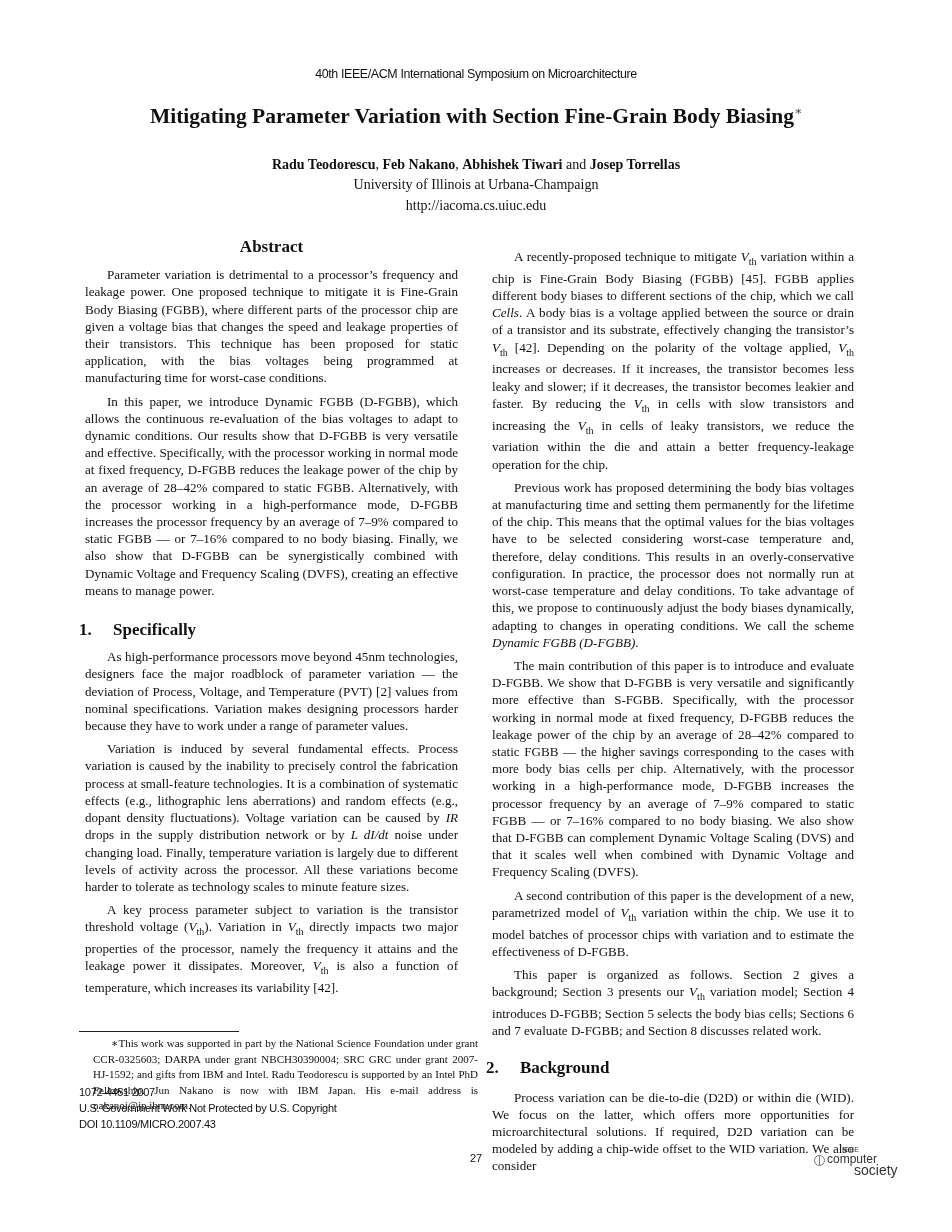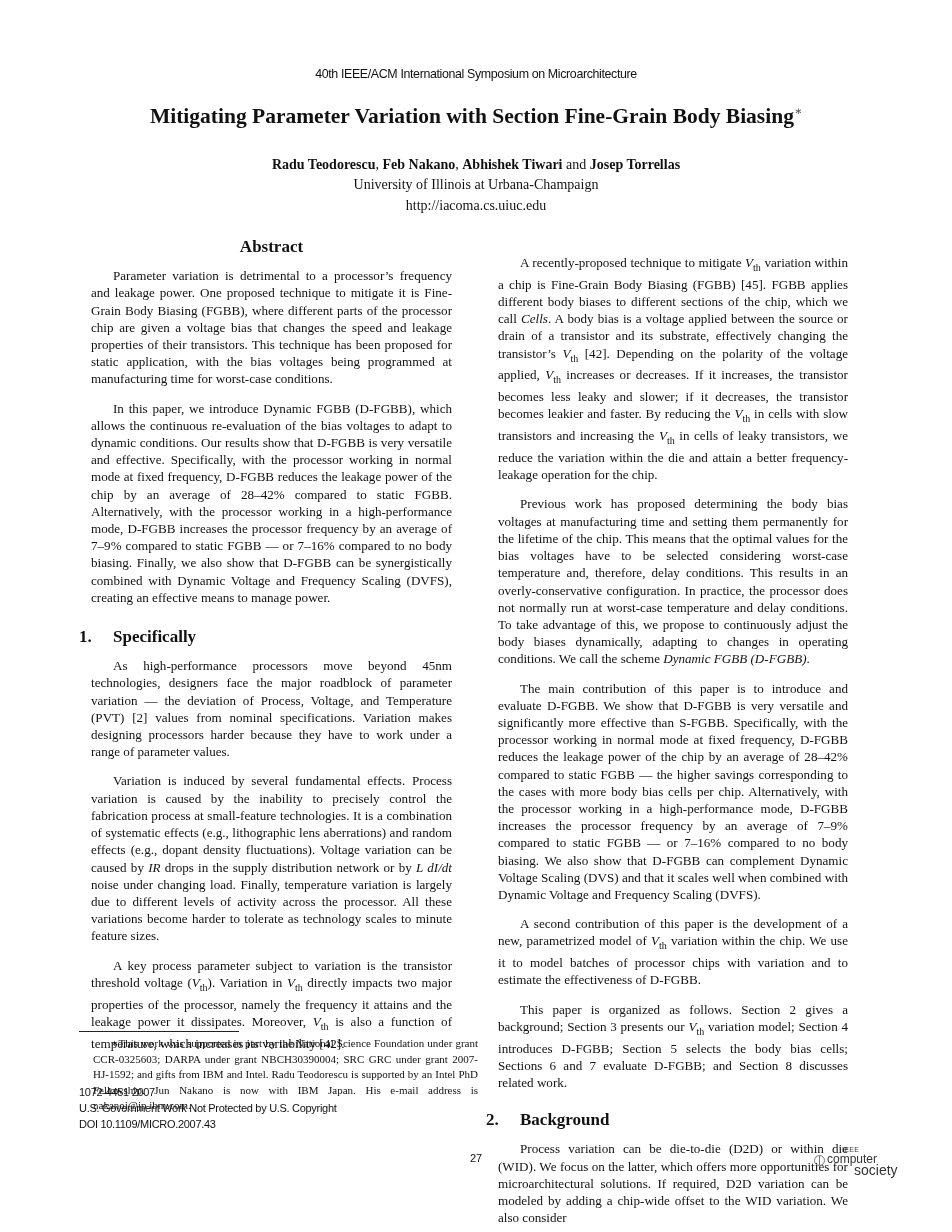--- a/index.html
+++ b/index.html
@@ -8,21 +8,21 @@
   .abs { position: absolute; }
   .conf { top: 66px; left: 0; width: 952px; text-align: center;
           font-family: "Liberation Sans", sans-serif; font-size: 13.5px; letter-spacing: -0.4px; transform: scaleX(0.92); }
   .title { top: 104px; left: 0; width: 952px; text-align: center; font-weight: bold; font-size: 21.5px; }
   .title sup { font-weight: normal; font-size: 12px; color: #444; }
   .authors { top: 157px; left: 0; width: 952px; text-align: center; font-size: 14px; }
   .authors b { font-weight: bold; }
   .affil { top: 177px; left: 0; width: 952px; text-align: center; font-size: 14px; }
   .url { top: 198px; left: 0; width: 952px; text-align: center; font-size: 14px; }
   .col { font-size: 13.1px; line-height: 17.2px; text-align: justify; hyphens: manual; }
-  .col p { margin: 12px; text-indent: 22px; }
+  .col p { margin: 6px; text-indent: 22px; }
   .left { left: 79px; width: 385px; }
   .right { left: 486px; width: 374px; }
   .h-abs { font-weight: bold; font-size: 17px; text-align: center; }
   .h-sec { font-weight: bold; font-size: 17px; }
   .h-sec .num { display: inline-block; width: 34px; }
   .vth { font-style: italic; }
   .vth sub { font-style: normal; font-size: 10px; }
   i { font-style: italic; }
   .fn-rule { left: 79px; top: 1031px; width: 160px; height: 0; border-top: 1px solid #222; }
   .footnote { left: 93px; top: 1036px; width: 385px; font-size: 11px; line-height: 15.5px; text-align: justify; }

